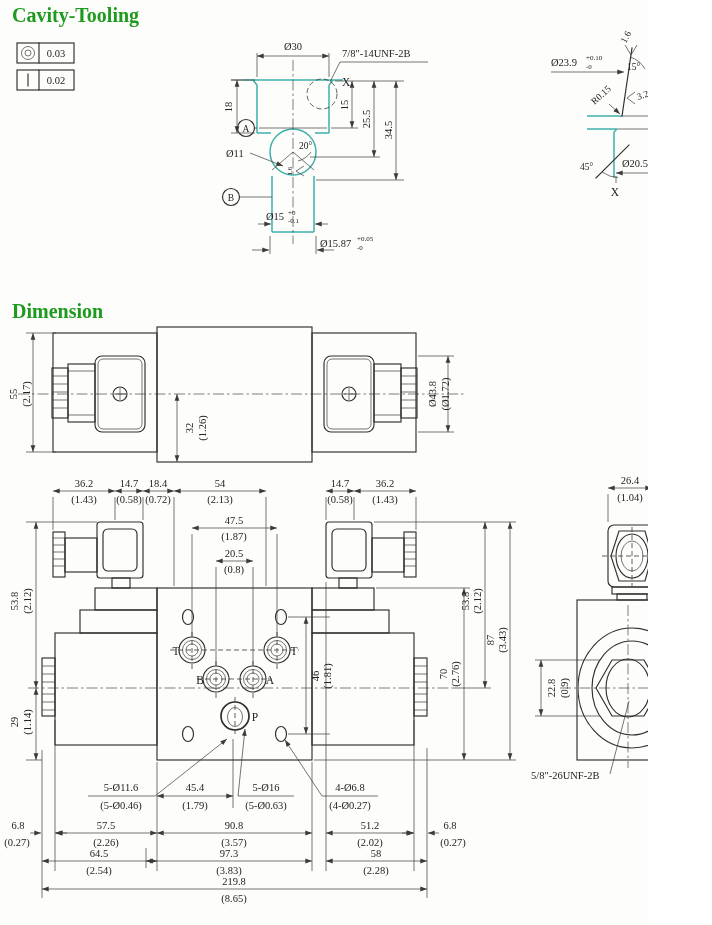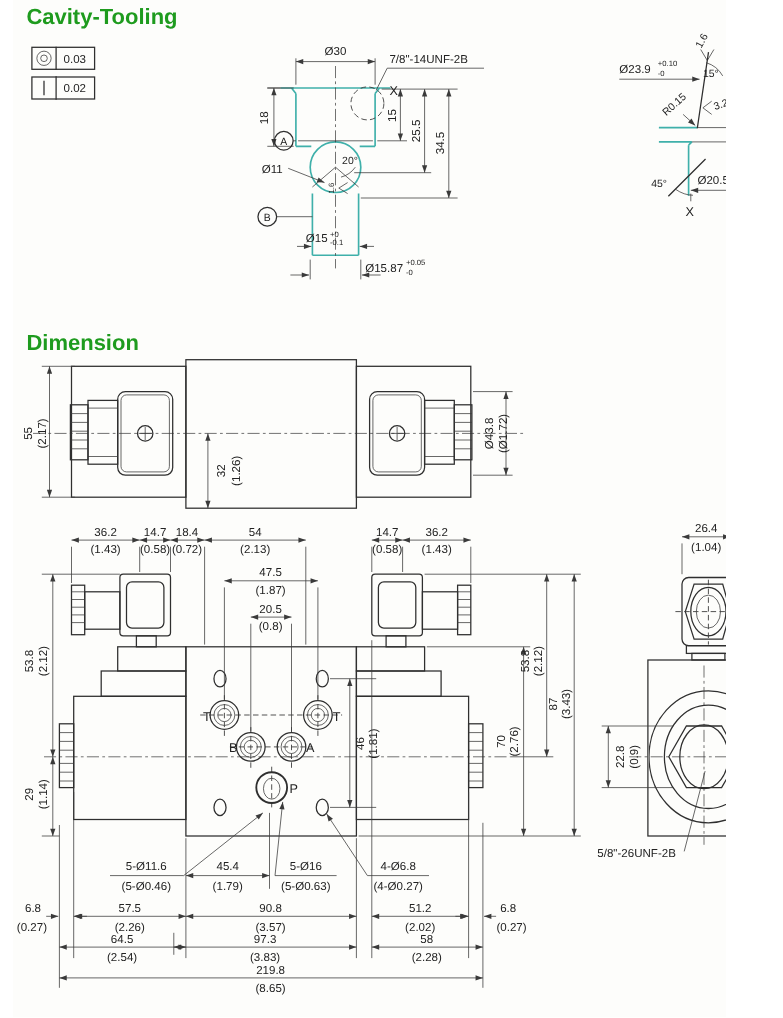--- a/index.html
+++ b/index.html
@@ -1,16 +1,16 @@
 <!DOCTYPE html>
 <html><head>
 <meta charset="utf-8">
 <style>
   html,body{margin:0;padding:0;background:#fff;}
-  #stage{position:relative;width:648px;height:925px;background:#fdfdfb;font-family:Liberation Sans, sans-serif;overflow:hidden;margin-left:12px;}
+  #stage{position:relative;width:648px;height:925px;background:#fdfdfb;font-family:Liberation Serif, serif;overflow:hidden;}
   svg{display:block}
   .s   {stroke:#2f2f2f;stroke-width:1.15;fill:none;stroke-linecap:square;}
   .sb  {stroke:#2f2f2f;stroke-width:1.7;fill:none;}
   .t   {stroke:#3a3a3a;stroke-width:0.7;fill:none;}
   .teal{stroke:#3fb0aa;stroke-width:1.5;fill:none;}
   .cl  {stroke:#3a3a3a;stroke-width:0.65;fill:none;stroke-dasharray:11 3 2.5 3;}
   .dsh {stroke:#3a3a3a;stroke-width:0.8;fill:none;stroke-dasharray:5 3;}
   text {fill:#222;}
   .dt  {font-size:10.5px;}
   .dt9 {font-size:9.5px;}

